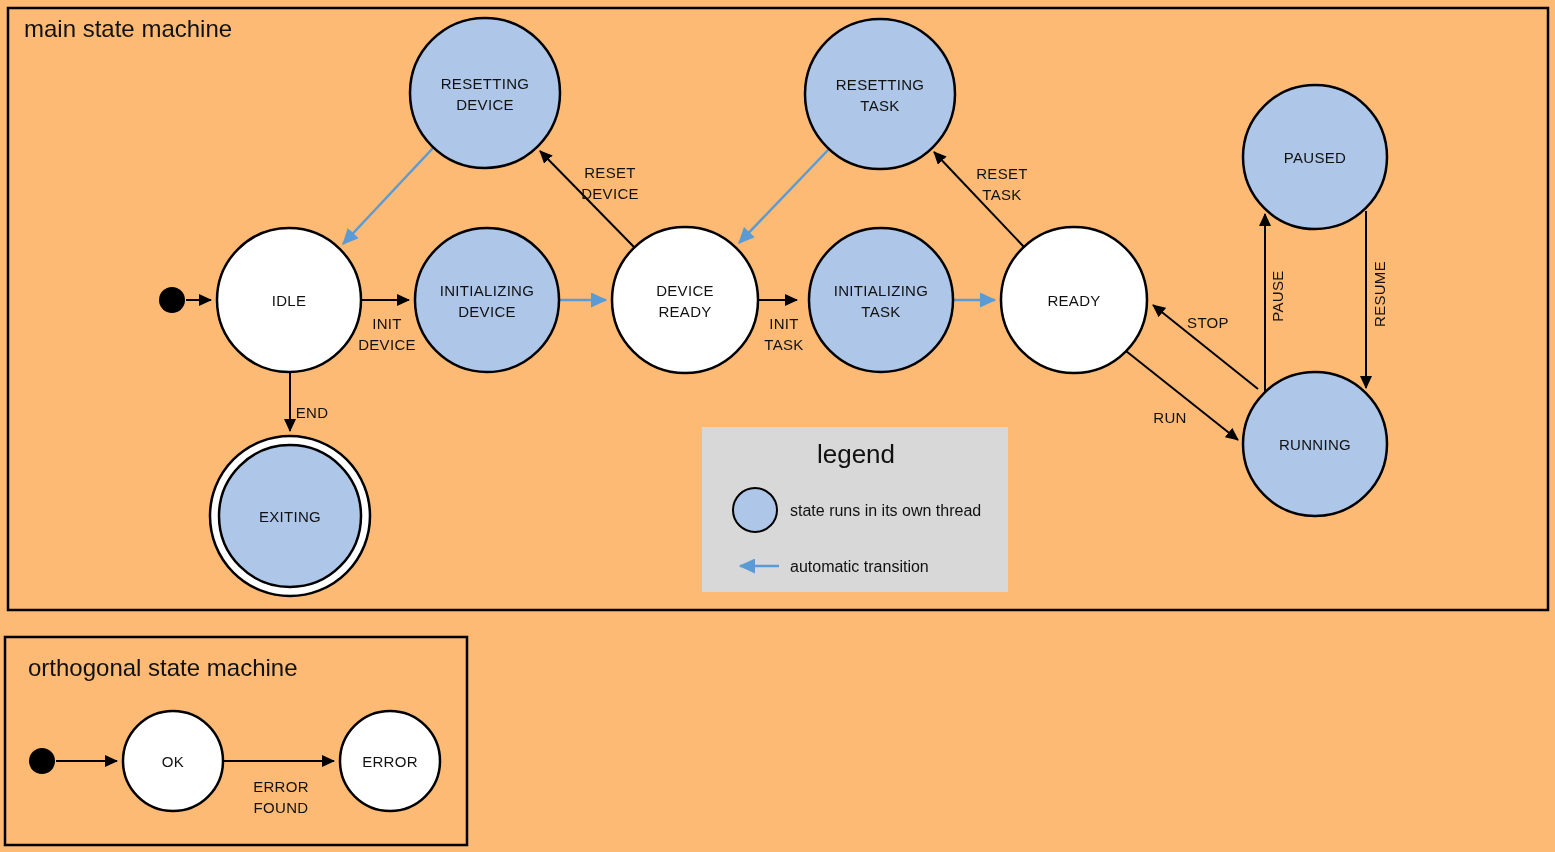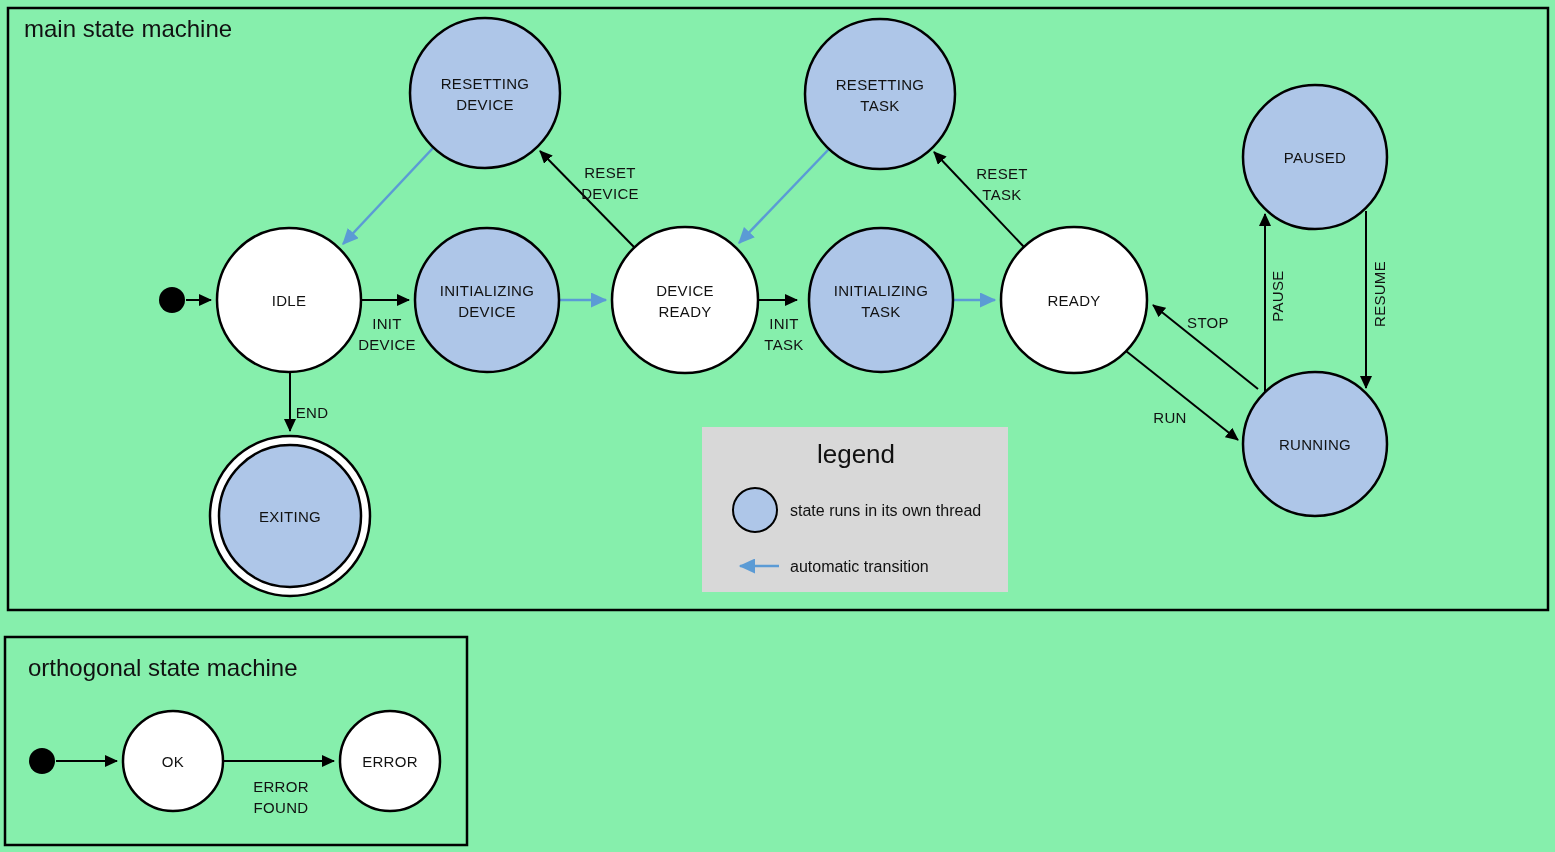--- a/index.html
+++ b/index.html
@@ -1,16 +1,16 @@
 <!DOCTYPE html>
 <html><head>
 <meta charset="utf-8">
 <style>
   html,body{margin:0;padding:0;background:#ffffff;}
-  .stage{position:relative;width:1555px;height:852px;background:#86efac;overflow:hidden;}
+  .stage{position:relative;width:1555px;height:852px;background:#fdba74;overflow:hidden;}
   svg{position:absolute;left:0;top:0;}
   text{font-family:"Liberation Sans",sans-serif;fill:#111111;}
   .box-title{font-size:24px;font-weight:500;}
   .state-label{font-size:15px;font-weight:500;text-anchor:middle;dominant-baseline:central;letter-spacing:.3px;}
   .trans-label{font-size:15px;font-weight:500;text-anchor:middle;dominant-baseline:central;letter-spacing:.3px;}
   .legend-title{font-size:26px;font-weight:500;text-anchor:middle;}
   .legend-item{font-size:16px;dominant-baseline:central;}
   .edge{stroke:#000000;stroke-width:2;fill:none;}
   .edge-auto{stroke:#5b9bd5;stroke-width:2.5;fill:none;}
   .state{stroke:#000000;stroke-width:2.5;}

